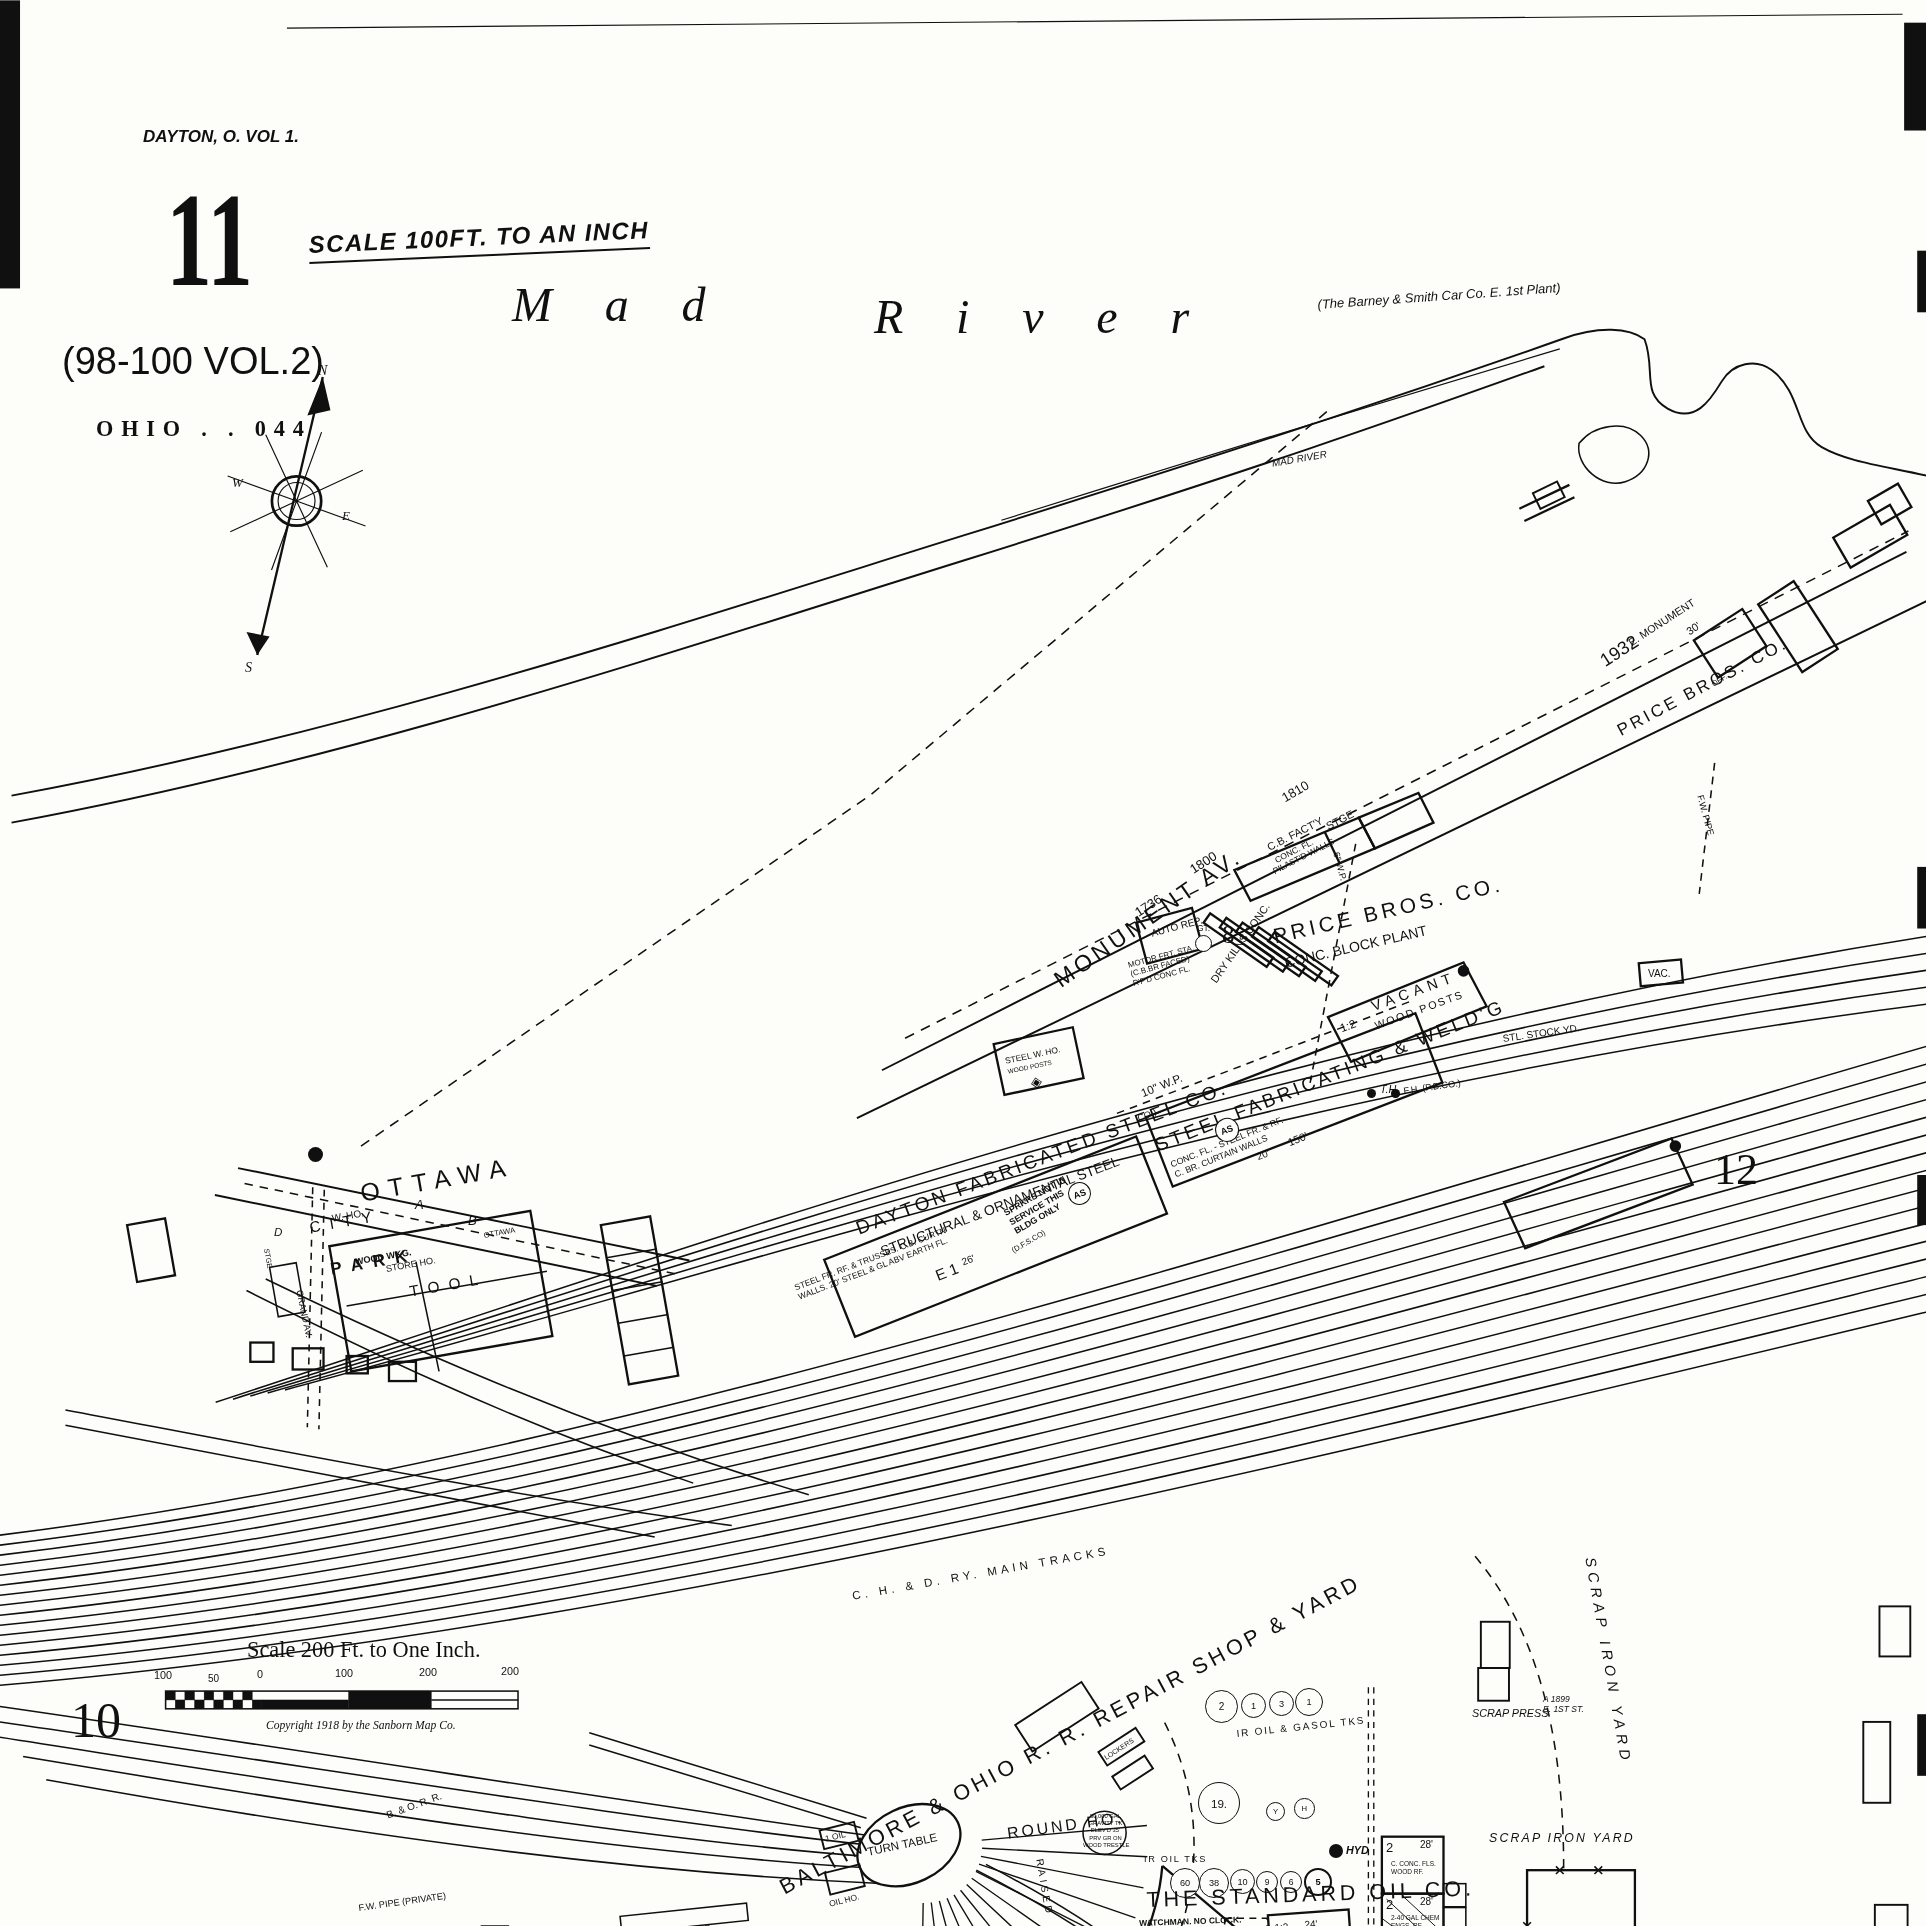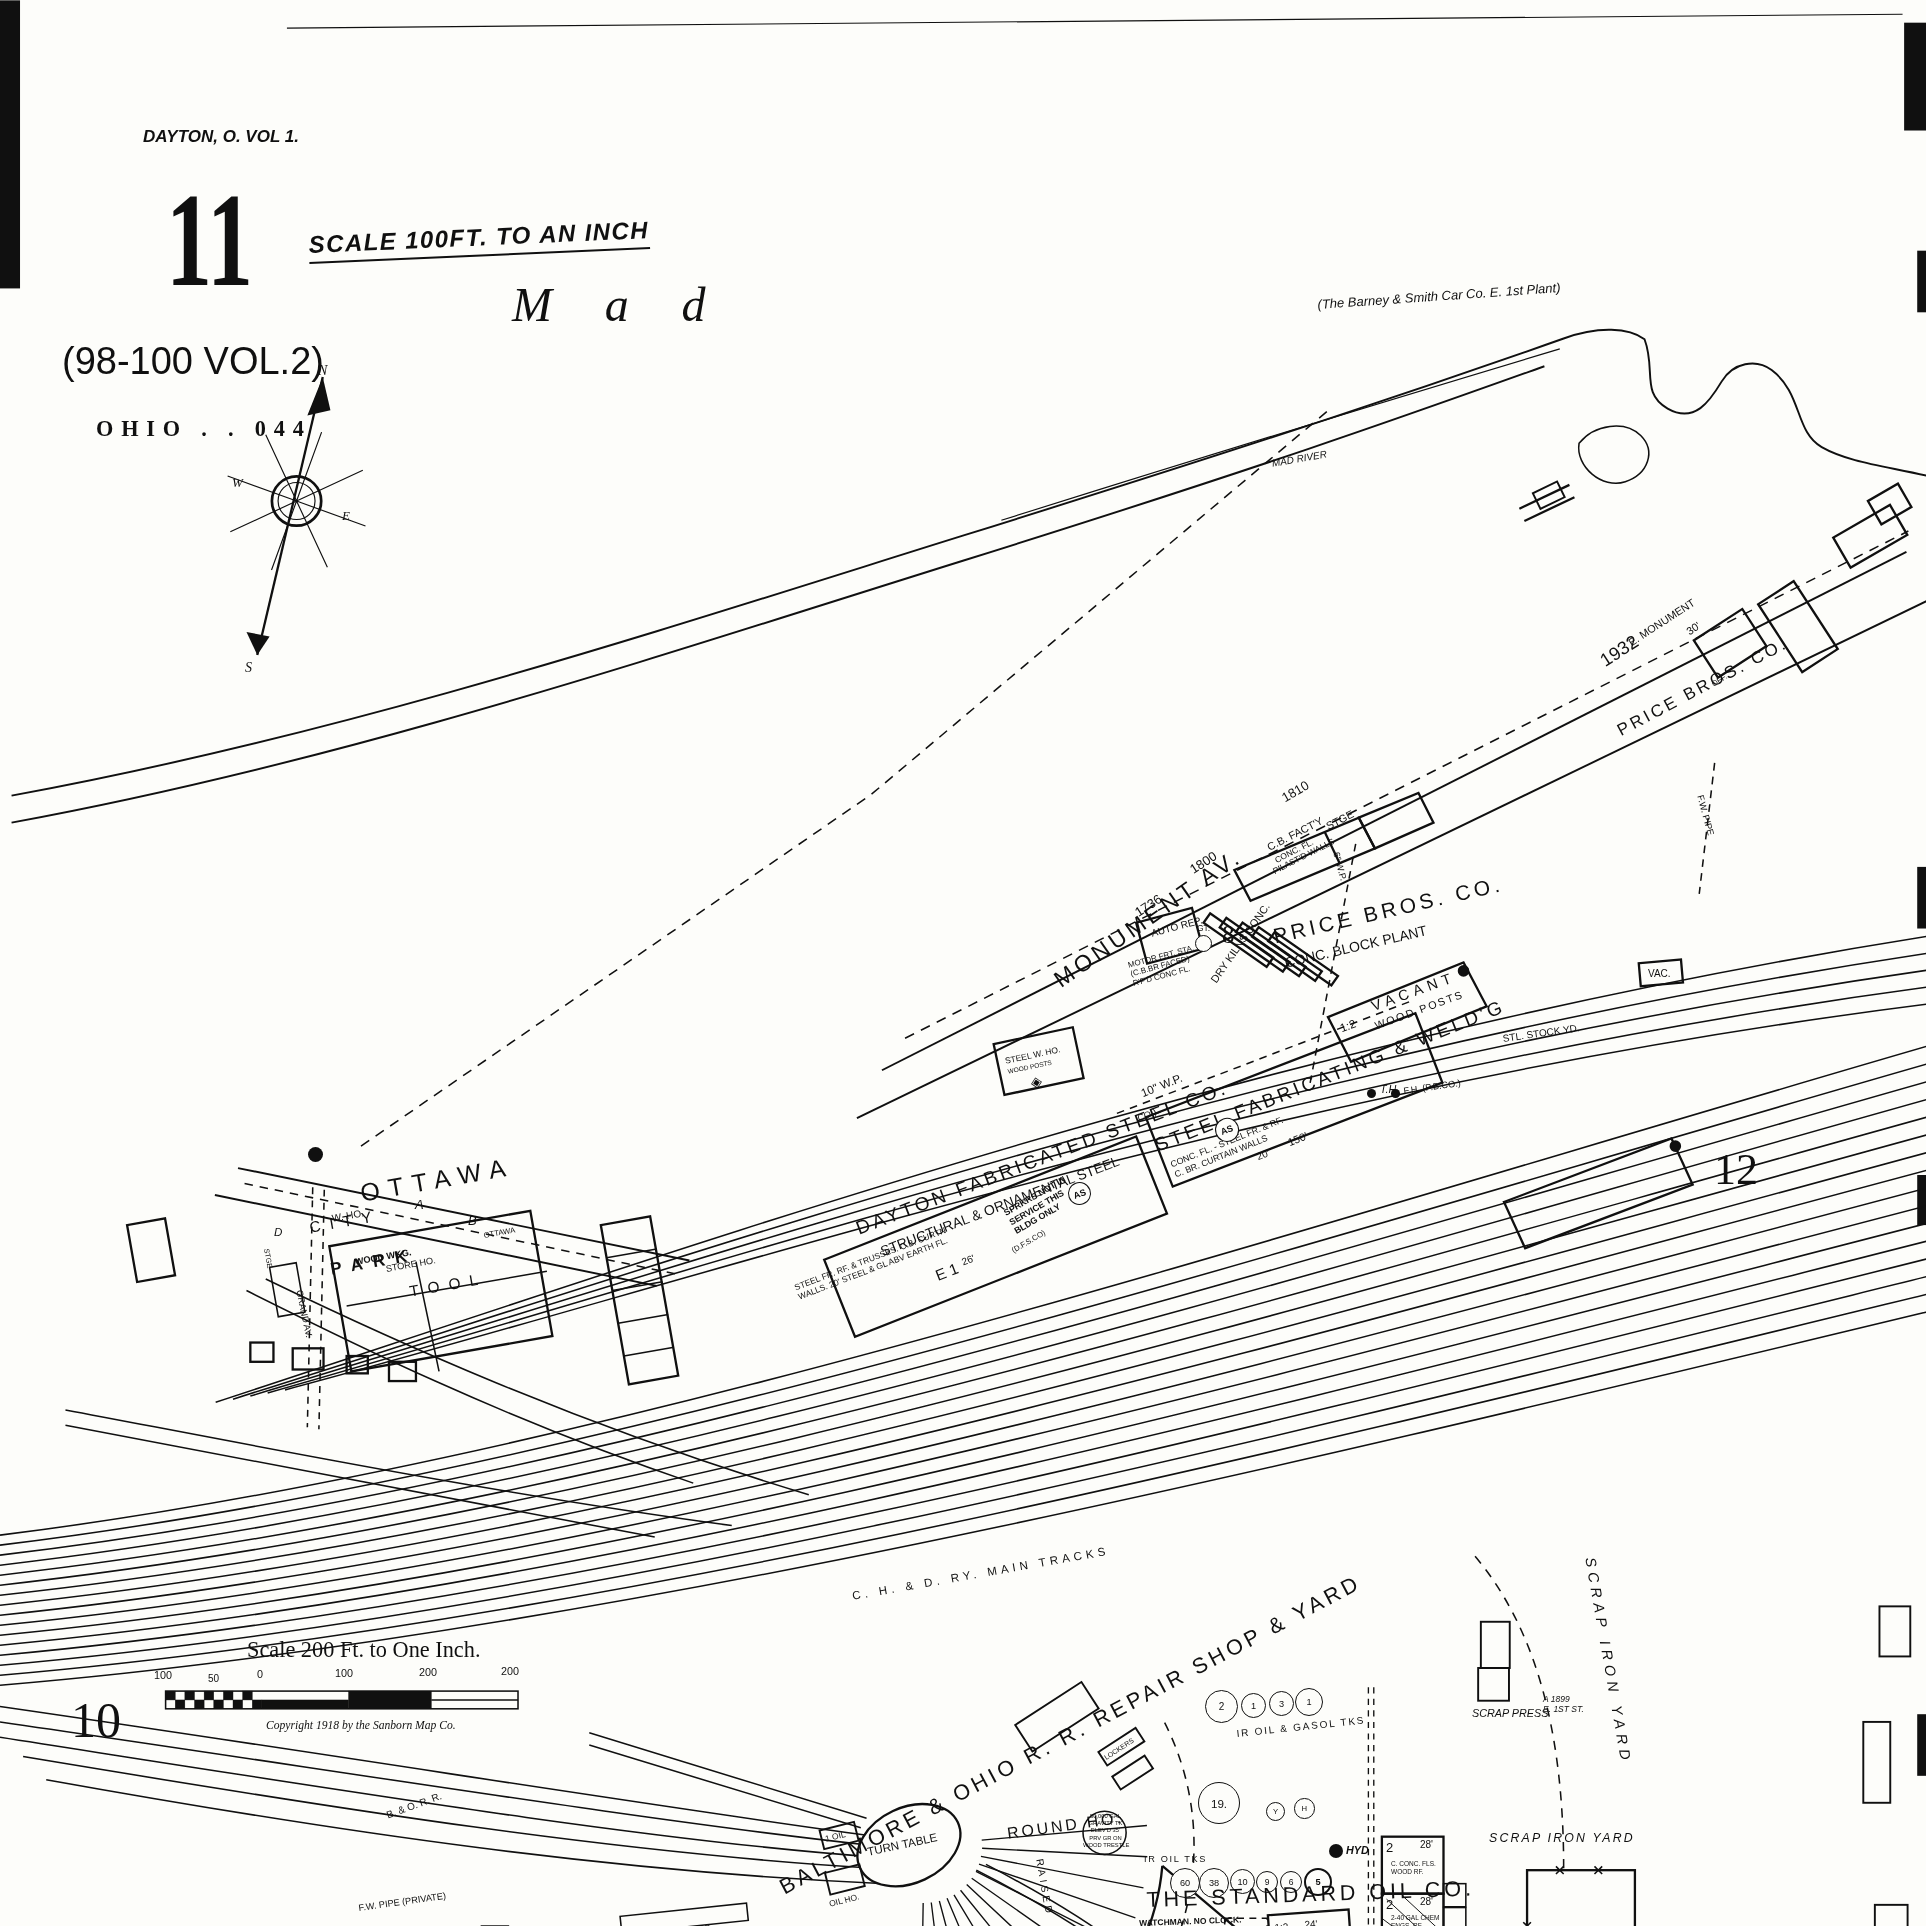--- a/index.html
+++ b/index.html
@@ -217,20 +217,21 @@
     </g>
   </svg>
 
   <div class="lbl it b" style="left:143px;top:127px;font-size:17px;">DAYTON, O. VOL 1.</div>
   <div class="lbl serif b" style="left:166px;top:162px;font-size:92px;transform:scaleY(1.45);">11</div>
   <div class="lbl" style="left:62px;top:339px;font-size:38px;">(98-100 VOL.2)</div>
   <div class="lbl serif b ls2" style="left:96px;top:416px;font-size:22.3px;">OHIO . . 044</div>
   <div class="lbl it b underl" style="left:308px;top:231px;font-size:24px;transform:rotate(-2.5deg);letter-spacing:.06em;">SCALE 100FT. TO AN INCH</div>
 
   <div class="lbl serif it ls4" style="left:512px;top:277px;font-size:48px;">Mad</div>
+  <div class="lbl serif it ls4" style="left:874px;top:289px;font-size:48px;">River</div>
   <div class="lbl it" style="left:1317px;top:297px;font-size:13px;transform:rotate(-4deg);">(The Barney &amp; Smith Car Co. E. 1st Plant)</div>
   <div class="lbl it" style="left:1271px;top:458px;font-size:10px;transform:rotate(-10deg);">MAD RIVER</div>
 
   <div class="lbl serif it" style="left:318px;top:363px;font-size:14px;">N</div>
   <div class="lbl serif it" style="left:232px;top:475px;font-size:13px;">W</div>
   <div class="lbl serif it" style="left:342px;top:508px;font-size:13px;">E</div>
   <div class="lbl serif it" style="left:245px;top:660px;font-size:14px;">S</div>
 
   <div class="lbl serif" style="left:71px;top:1691px;font-size:50px;">10</div>
   <div class="lbl serif" style="left:1714px;top:1144px;font-size:44px;">12</div>

